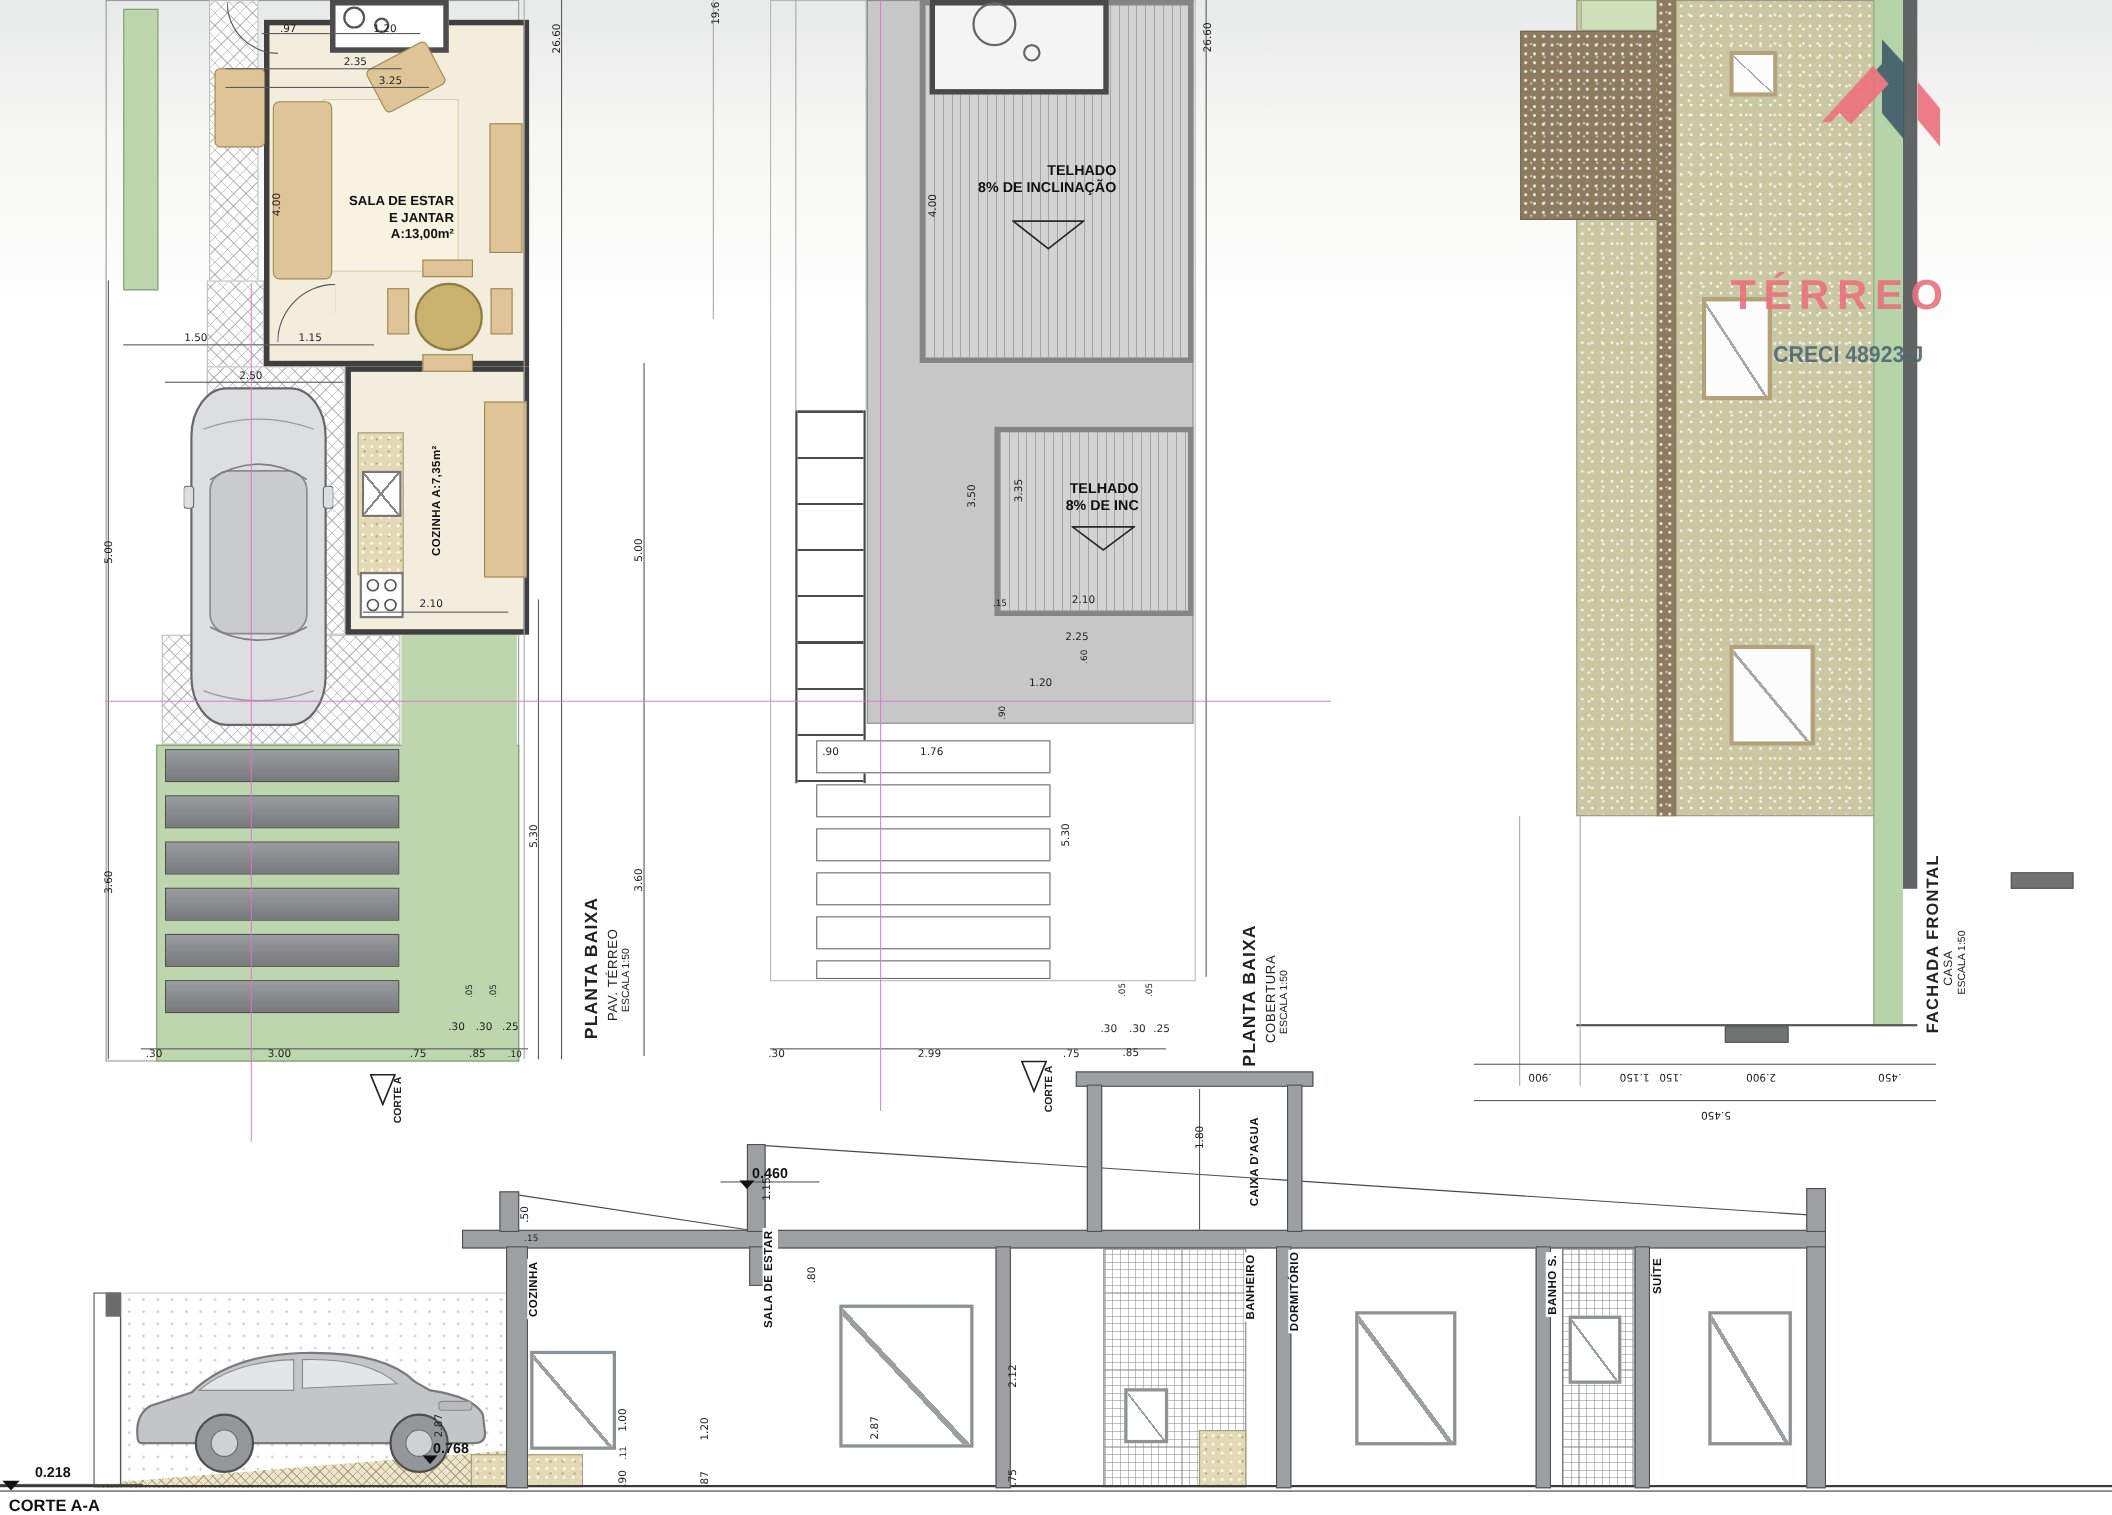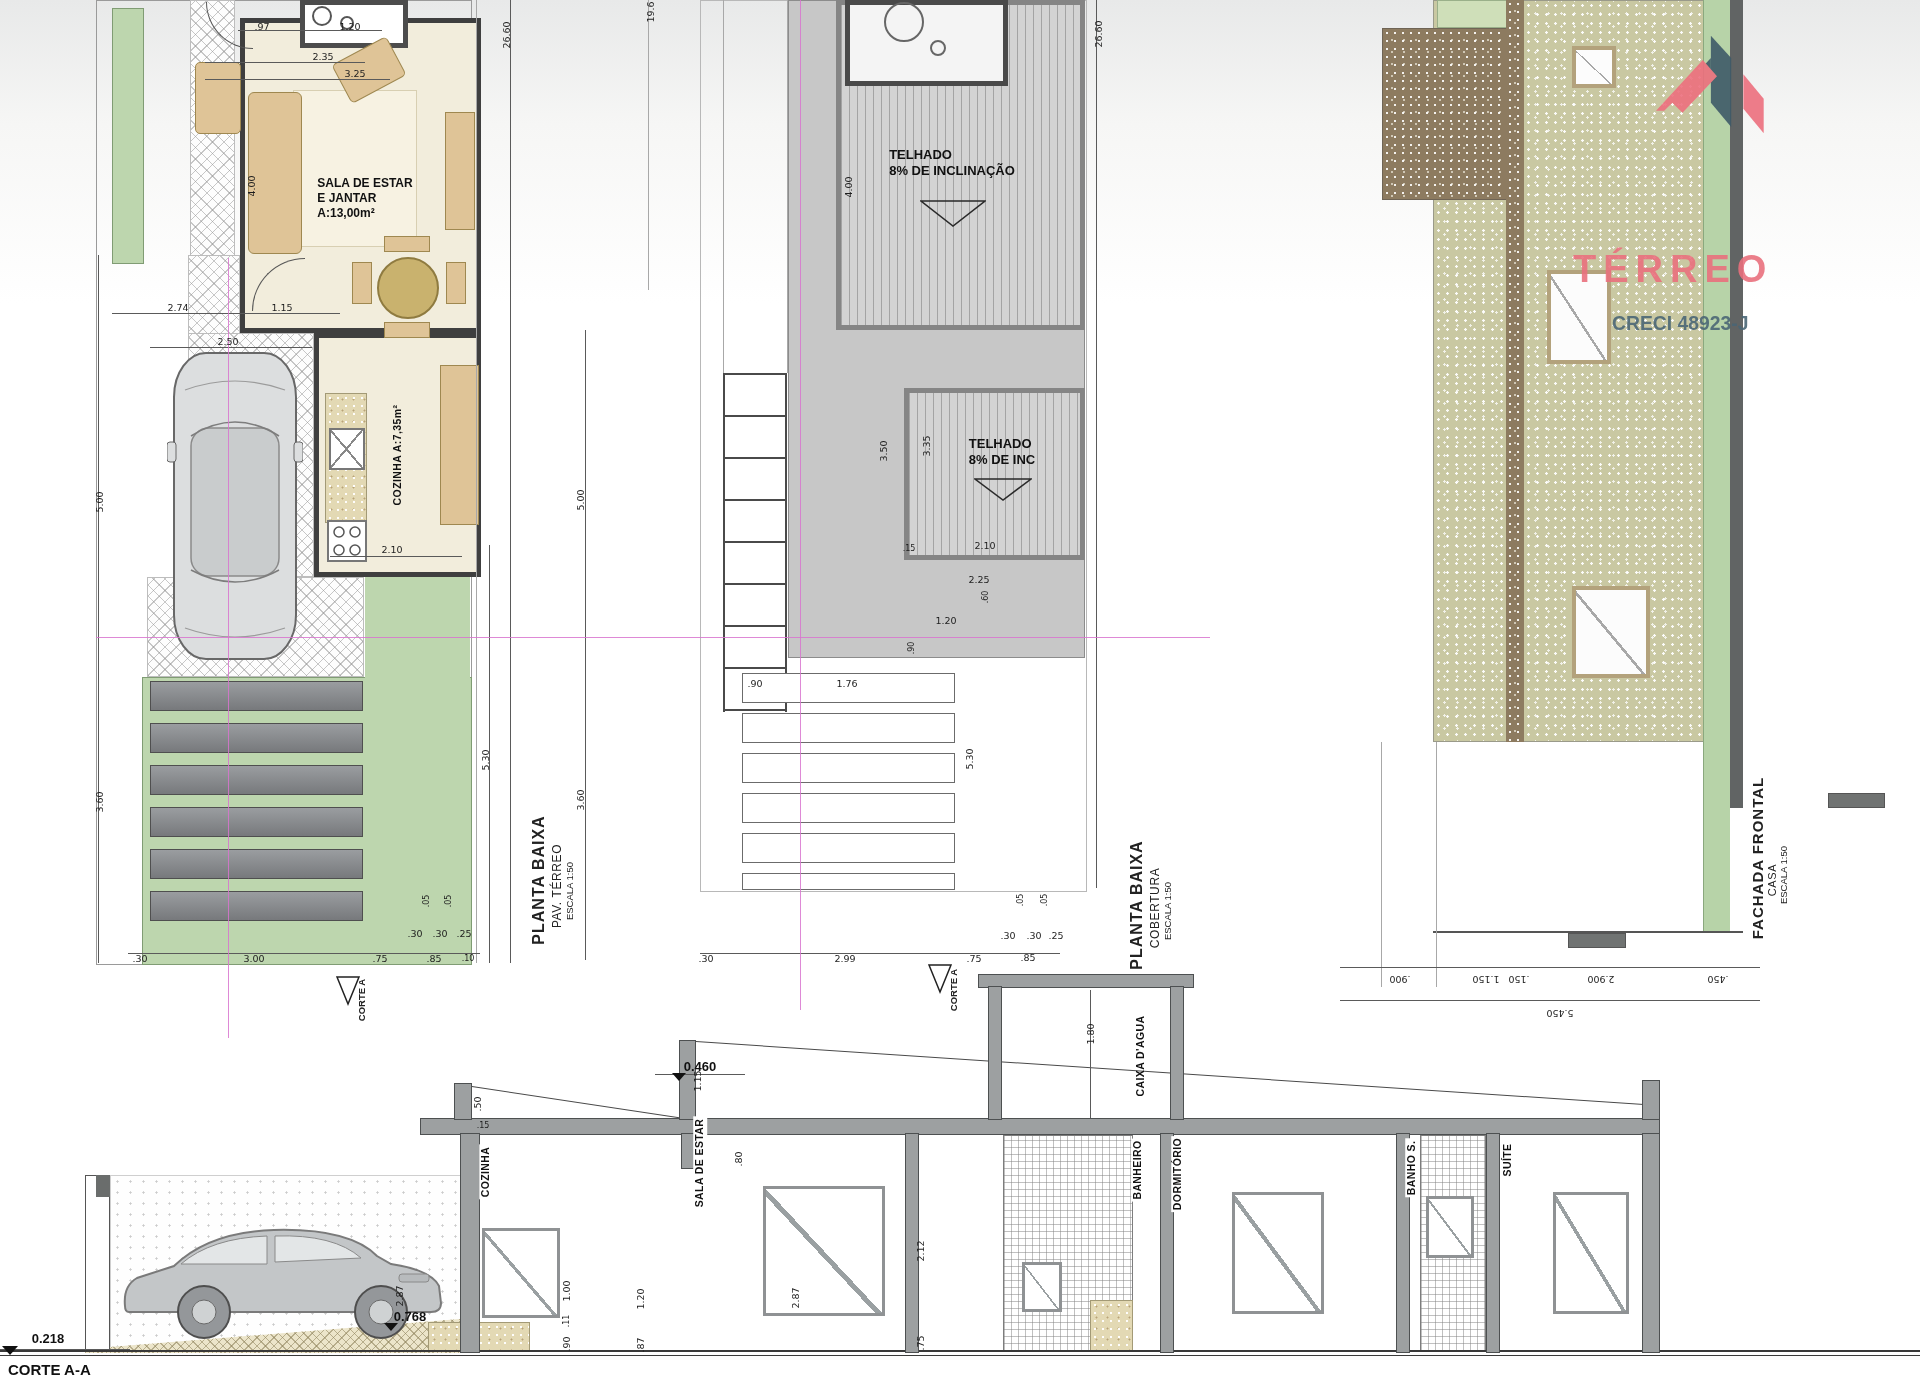--- a/index.html
+++ b/index.html
@@ -16,21 +16,21 @@
   .lvl{position:absolute;transform:translate(-50%,-50%);font:bold 13px/1 "Liberation Sans",sans-serif;color:#111;z-index:33;white-space:nowrap;}
   
   .hline,.vline{position:absolute;background:#5a5a5a;z-index:12;}
   .hline{height:1px;} .vline{width:1px;}
   .lt{background:#a8a8a8;}
   .magenta{position:absolute;background:#d874cf;z-index:14;opacity:.85;}
   
   .rlab{position:absolute;transform:translate(-50%,-50%) rotate(-90deg);
         font:bold 10.5px/1.1 "Liberation Sans",sans-serif;color:#111;background:#fff;
         padding:1px 2px;white-space:nowrap;z-index:31;letter-spacing:.4px;}
-  .big{position:absolute;transform:translate(-50%,-50%);text-align:left;
+  .big{position:absolute;transform:translate(-50%,-50%);text-align:right;
        font:bold 12px/1.25 "Liberation Sans",sans-serif;color:#111;z-index:31;white-space:pre-line;}
   .tv{position:absolute;transform:translate(-50%,-50%) rotate(-90deg);white-space:nowrap;color:#222;z-index:31;}
   .t1{font:bold 16px/1 "Liberation Sans",sans-serif;letter-spacing:1px;}
   .t2{font:12px/1 "Liberation Sans",sans-serif;letter-spacing:.6px;}
   .t3{font:9.5px/1 "Liberation Sans",sans-serif;}
   
   .green{background:#bdd6ae;border:1px solid #809c74;}
   .cream{background:#f2eddc;border:5px solid #3f3f3f;box-sizing:border-box;z-index:5;}
   .herring{background-color:#fdfdfd;z-index:2;
     background-image:repeating-linear-gradient(45deg,rgba(145,145,145,.5) 0 1px,transparent 1px 8px),
@@ -161,21 +161,21 @@
 
   <div class="big" style="left:365px;top:198px"><span>SALA DE ESTAR</span><br><span>E JANTAR</span><br><span>A:13,00m²</span></div>
   <div class="rlab" style="left:398px;top:455px;background:transparent"><span>COZINHA</span> <span>A:7,35m²</span></div>
 
   <span class="dim" style="left:262px;top:27px">.97</span>
   <span class="dim" style="left:350px;top:27px">1.20</span>
   <span class="dim" style="left:323px;top:57px">2.35</span>
   <span class="dim" style="left:355px;top:74px">3.25</span>
   <span class="dim v" style="left:507px;top:35px">26.60</span>
   <span class="dim v" style="left:252px;top:186px">4.00</span>
-  <span class="dim" style="left:178px;top:308px">2.74</span>
+  <span class="dim" style="left:178px;top:308px">1.50</span>
   <span class="dim" style="left:282px;top:308px">1.15</span>
   <span class="dim" style="left:228px;top:342px">2.50</span>
   <span class="dim v" style="left:100px;top:502px">5.00</span>
   <span class="dim" style="left:392px;top:550px">2.10</span>
   <span class="dim v" style="left:100px;top:802px">3.60</span>
   <span class="dim v" style="left:486px;top:760px">5.30</span>
   <span class="dim" style="left:140px;top:959px">.30</span>
   <span class="dim" style="left:254px;top:959px">3.00</span>
   <span class="dim" style="left:380px;top:959px">.75</span>
   <span class="dim" style="left:434px;top:959px">.85</span>

